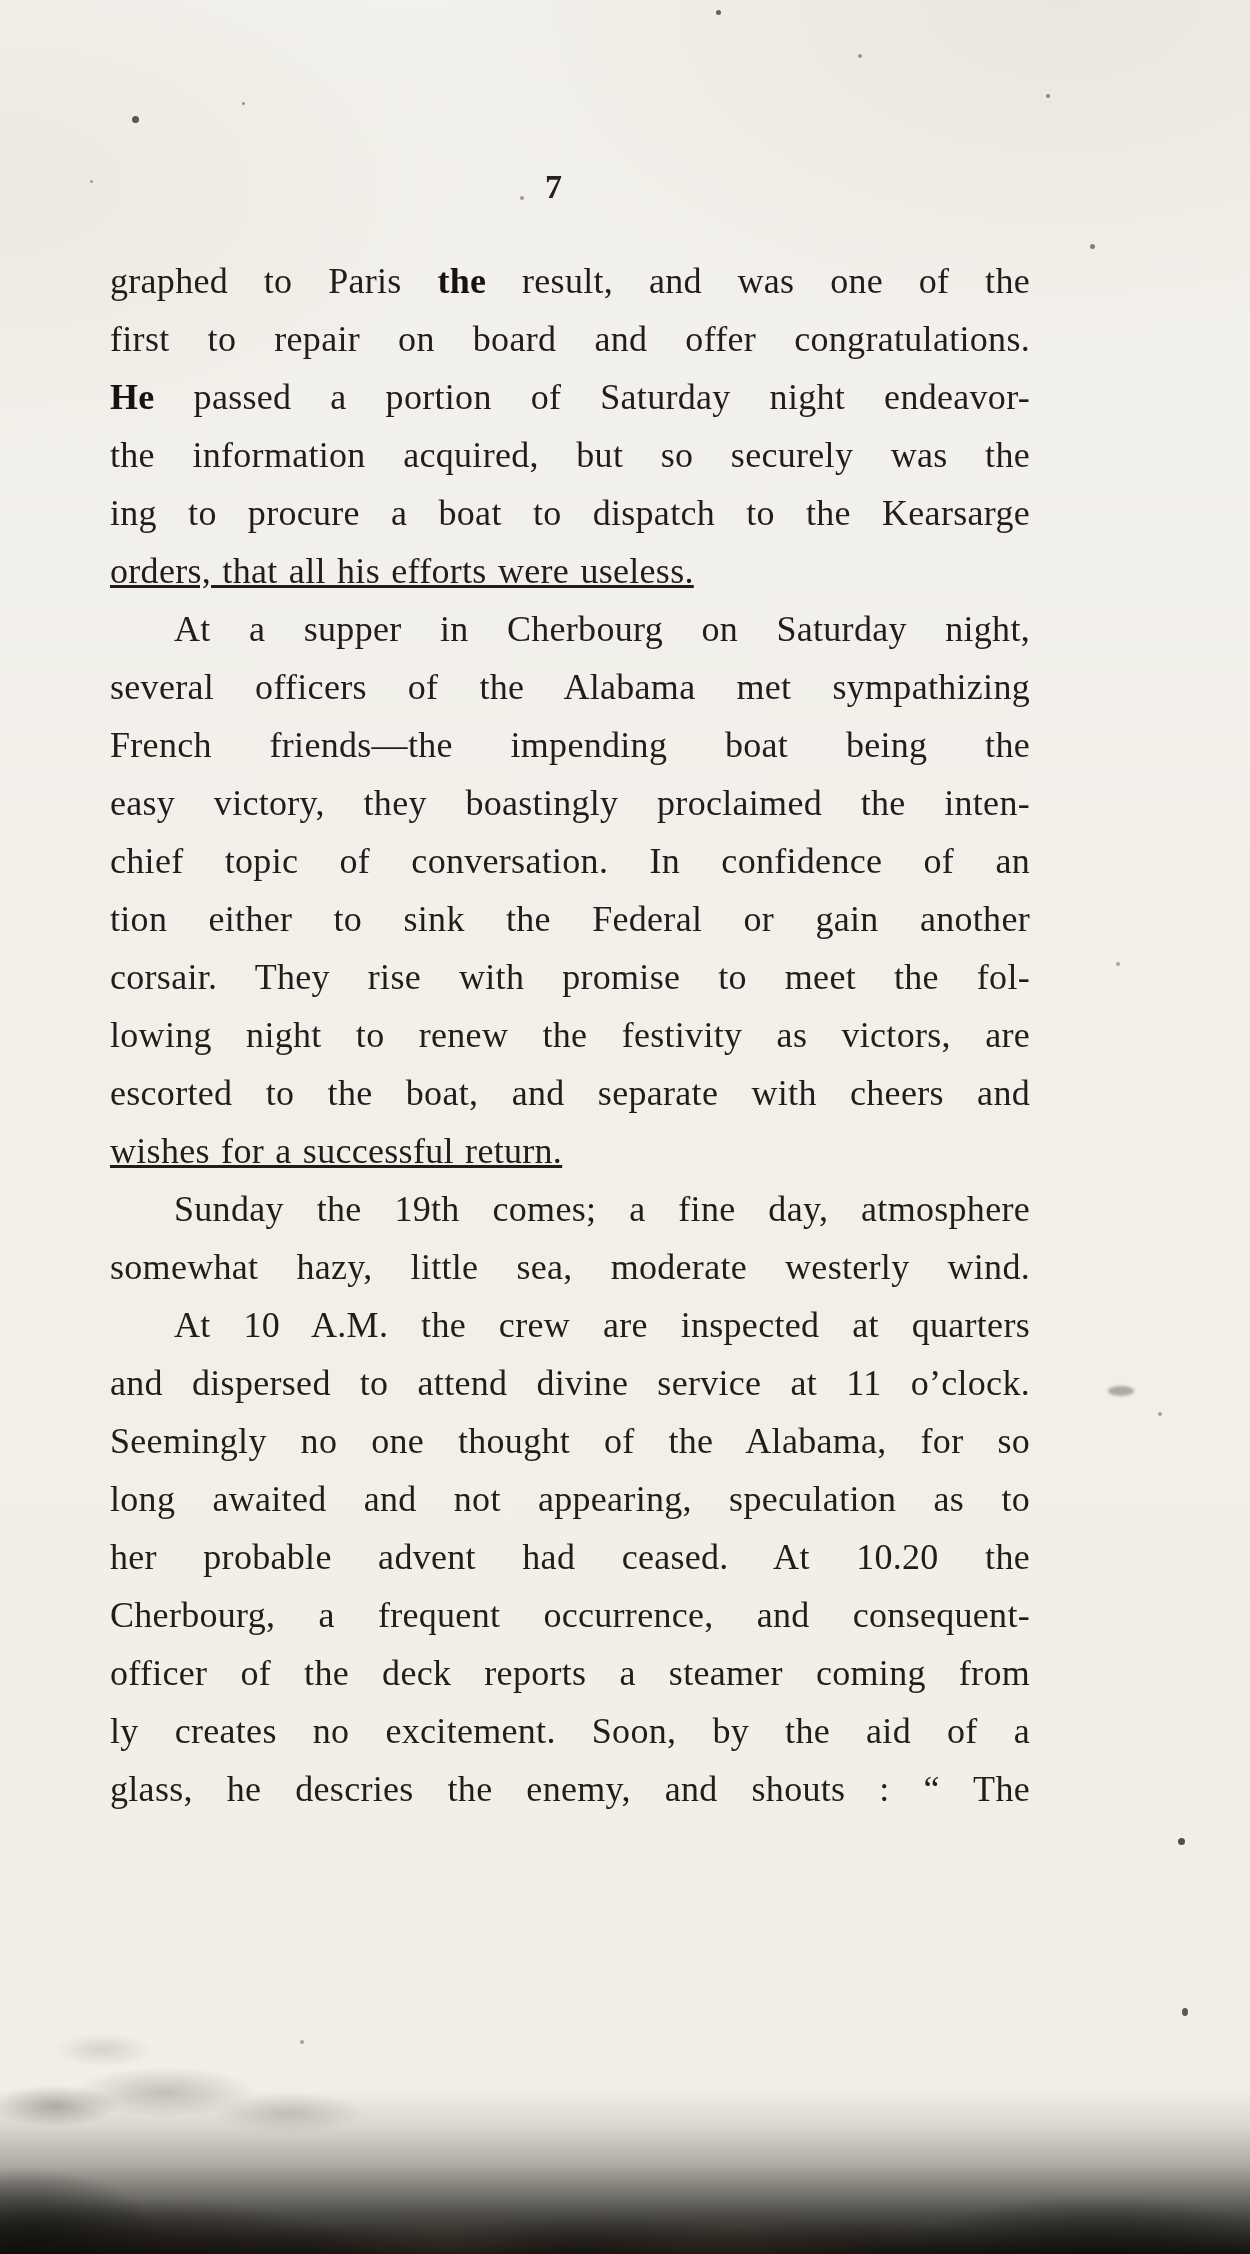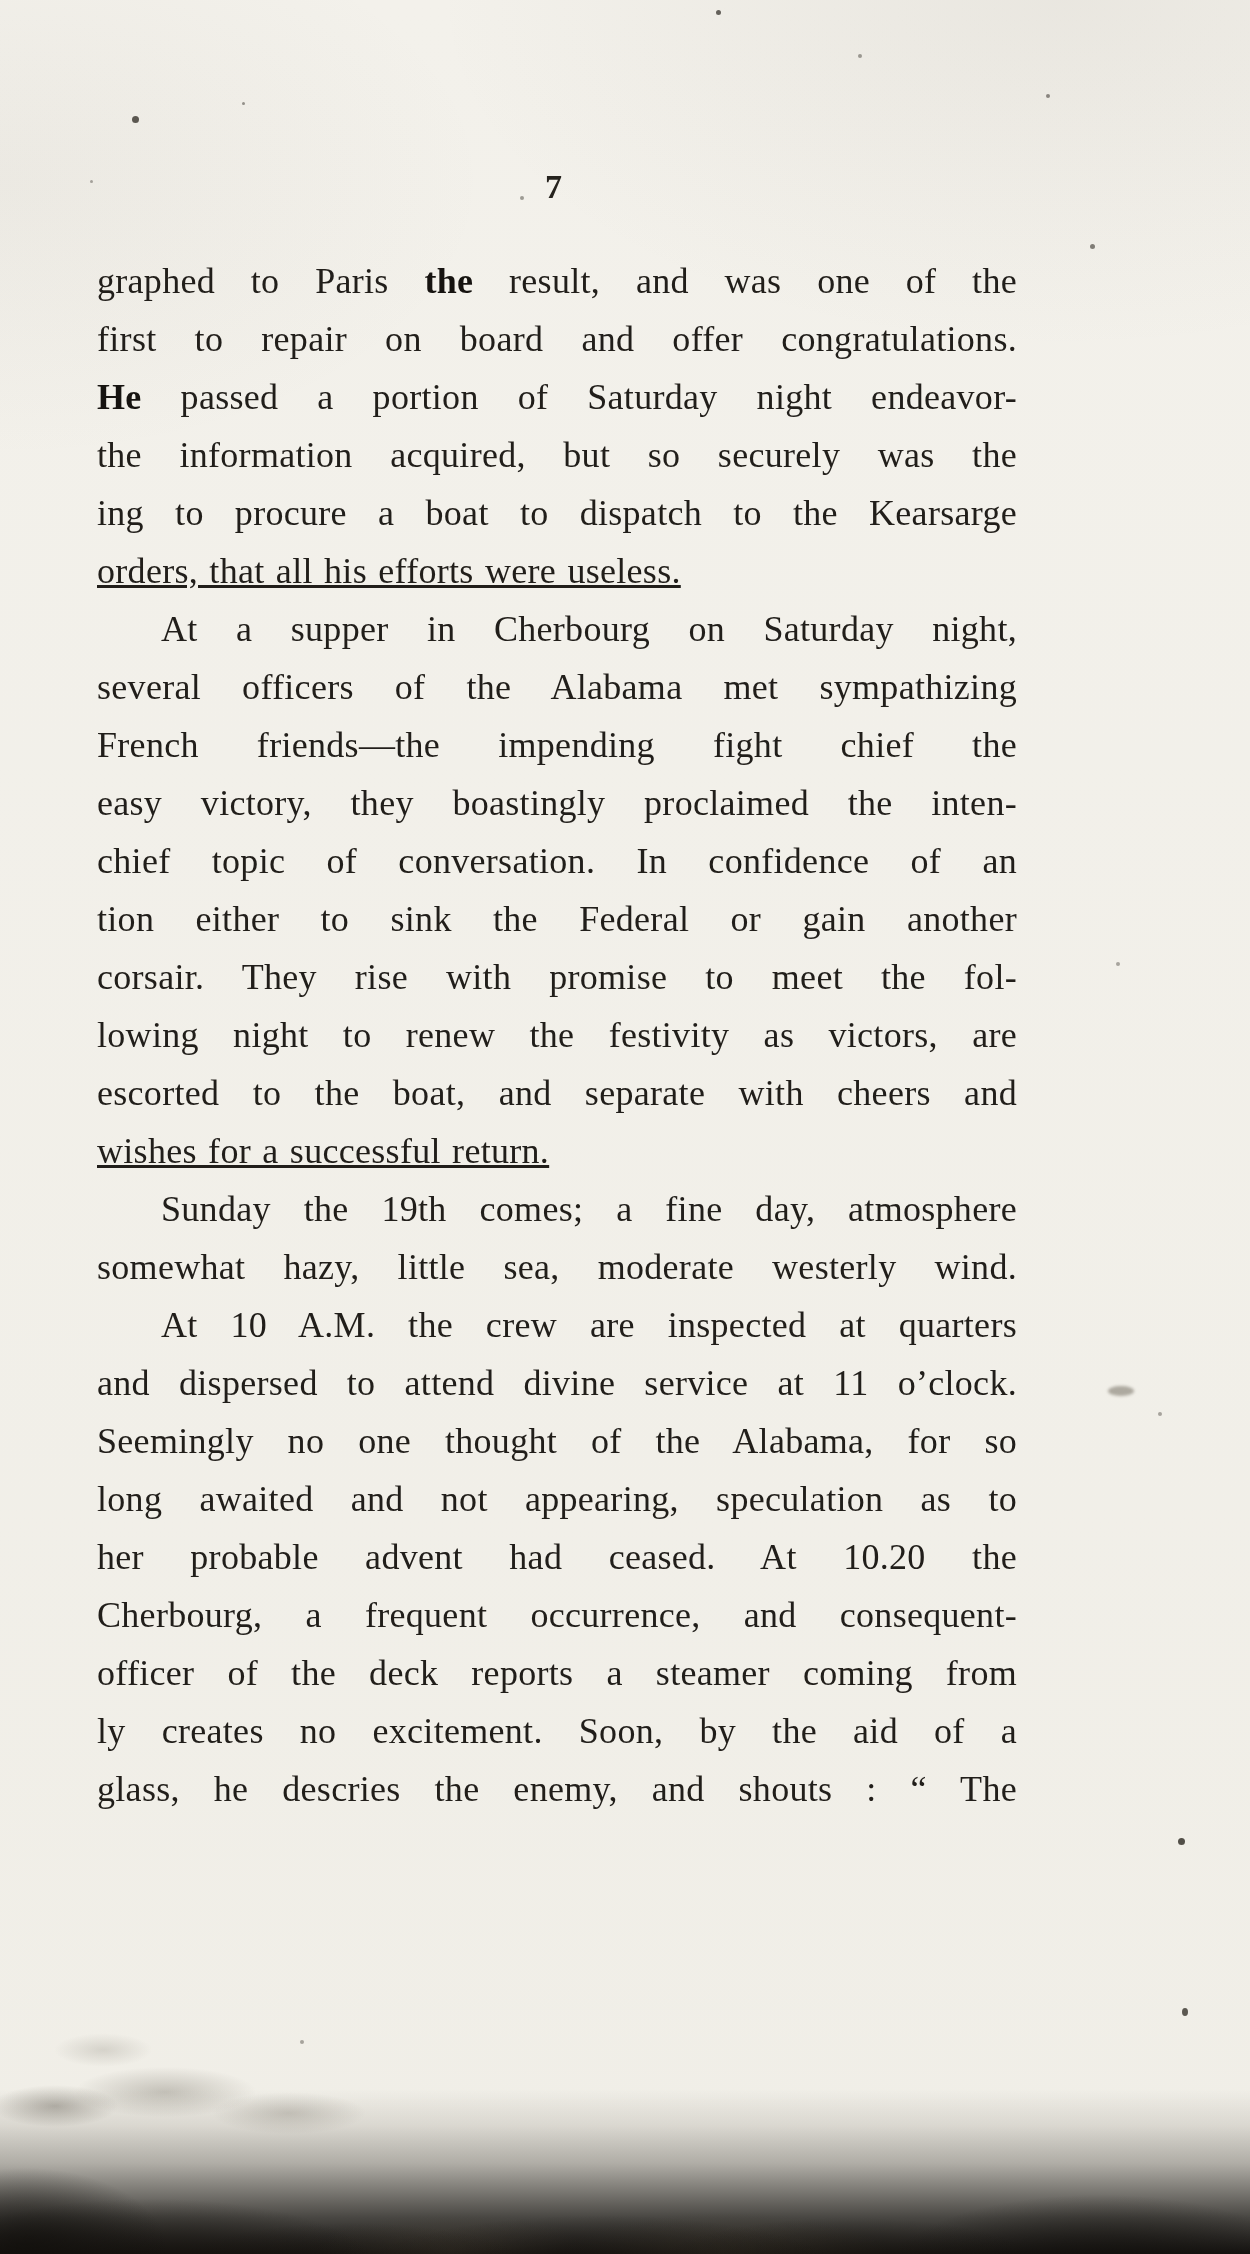--- a/index.html
+++ b/index.html
@@ -30,21 +30,21 @@
     width: 920px;
     text-align: center;
     font-size: 34px;
     font-weight: bold;
     letter-spacing: 1px;
     color: #26231e;
   }
   .page-text {
     position: absolute;
     top: 252px;
-    left: 97px;
+    left: 110px;
     width: 920px;
     font-size: 36px;
     line-height: 58px;
     letter-spacing: 0.3px;
     word-spacing: 2px;
   }
   .paragraph { margin: 0; }
   .line {
     height: 58px;
     text-align: justify;
@@ -113,21 +113,21 @@
         <div class="line">graphed to Paris <b>the</b> result, and was one of the</div>
         <div class="line">first to repair on board and offer congratulations.</div>
         <div class="line"><b>He</b> passed a portion of Saturday night endeavor-</div>
         <div class="line">the information acquired, but so securely was the</div>
         <div class="line">ing to procure a boat to dispatch to the Kearsarge</div>
         <div class="line last-left">orders, that all his efforts were useless.</div>
       </div>
       <div class="paragraph">
         <div class="line indent">At a supper in Cherbourg on Saturday night,</div>
         <div class="line">several officers of the Alabama met sympathizing</div>
-        <div class="line">French friends—the impending fight chief the</div>
+        <div class="line">French friends—the impending boat being the</div>
         <div class="line">easy victory, they boastingly proclaimed the inten-</div>
         <div class="line">chief topic of conversation.  In confidence of an</div>
         <div class="line">tion either to sink the Federal or gain another</div>
         <div class="line">corsair.  They rise with promise to meet the fol-</div>
         <div class="line">lowing night to renew the festivity as victors, are</div>
         <div class="line">escorted to the boat, and separate with cheers and</div>
         <div class="line last-left">wishes for a successful return.</div>
       </div>
       <div class="paragraph">
         <div class="line indent">Sunday the 19th comes; a fine day, atmosphere</div>

